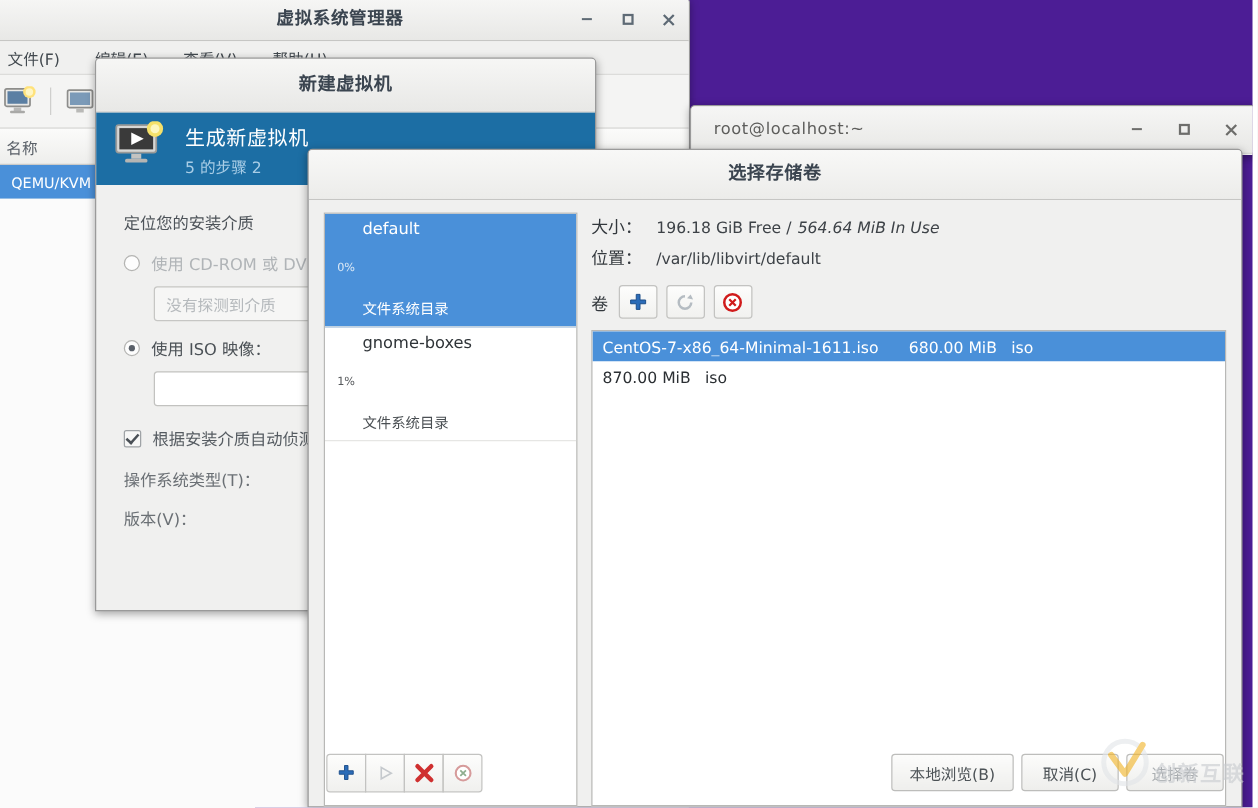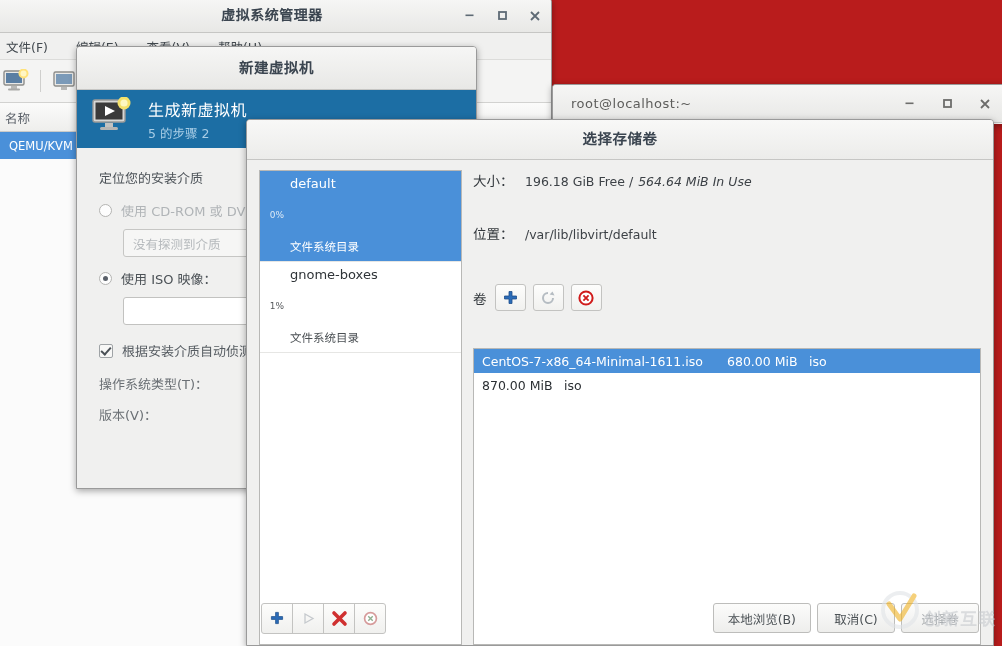--- a/index.html
+++ b/index.html
@@ -7,21 +7,21 @@
     padding: 0;
     width: 1006px;
     height: 646px;
     overflow: hidden;
     font-family: "DejaVu Sans", "Liberation Sans", sans-serif;
   }
   #screen {
     position: relative;
     width: 1002px;
     height: 646px;
-    background: #b91c1c;
+    background: #4c1d95;
     overflow: hidden;
   }
 
   
   .window {
     position: absolute;
     background: #f0f0ef;
     border: 1px solid #9a9a9a;
     box-shadow: 0 2px 7px rgba(0,0,0,0.35);
     box-sizing: border-box;
@@ -323,21 +323,20 @@
     margin-right: -1px;
   }
   .minibtn:first-child { border-radius: 3px 0 0 3px; }
   .minibtn:last-child { border-radius: 0 3px 3px 0; }
 
   .vol-panel {
     flex: 1;
     margin-left: 11px;
     display: flex;
     flex-direction: column;
-    gap: 28px;
   }
   .info-line {
     display: flex;
     align-items: baseline;
     font-size: 13px;
     margin-bottom: 5px;
     color: #3d4247;
   }
   .info-line .ilbl {
     width: 52px;

